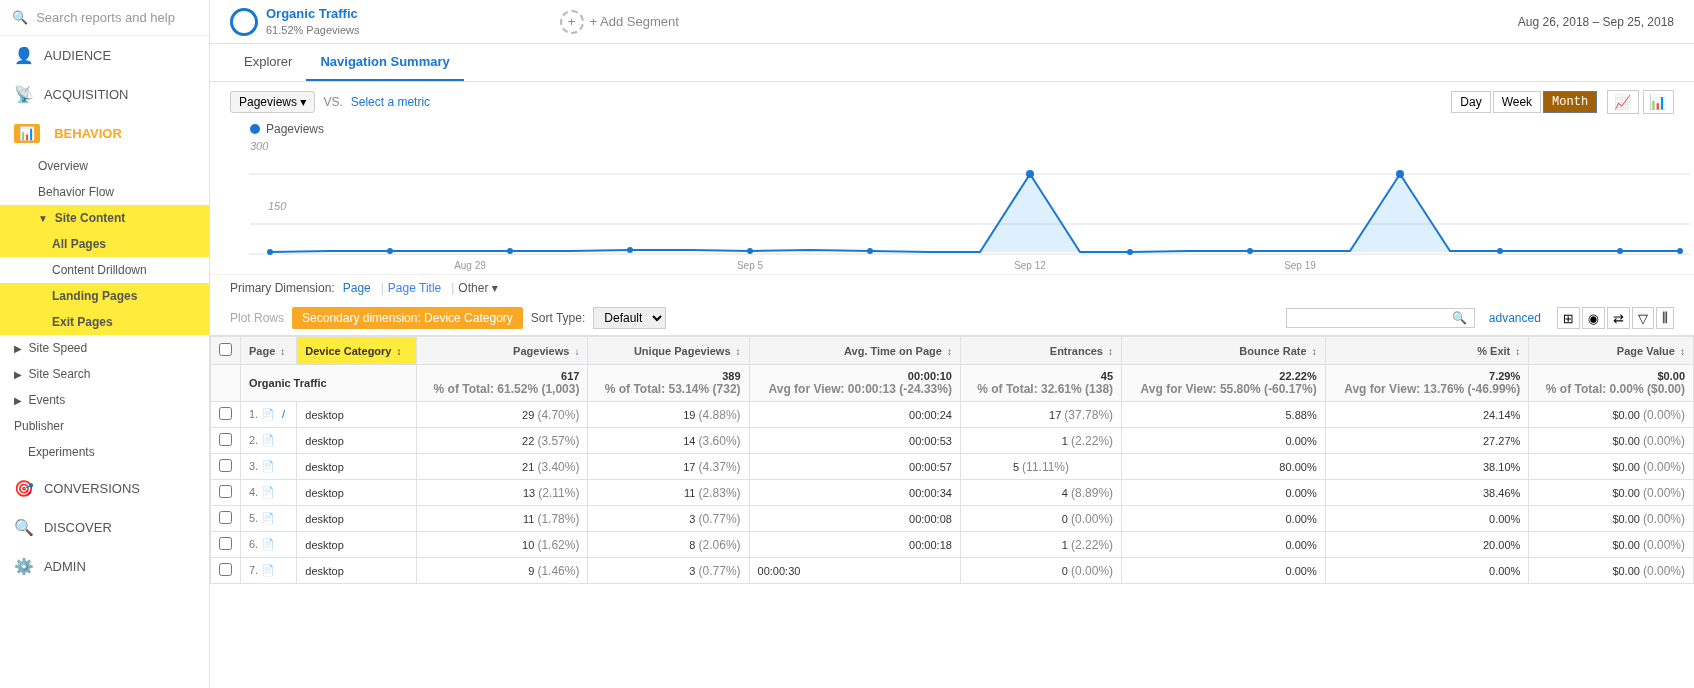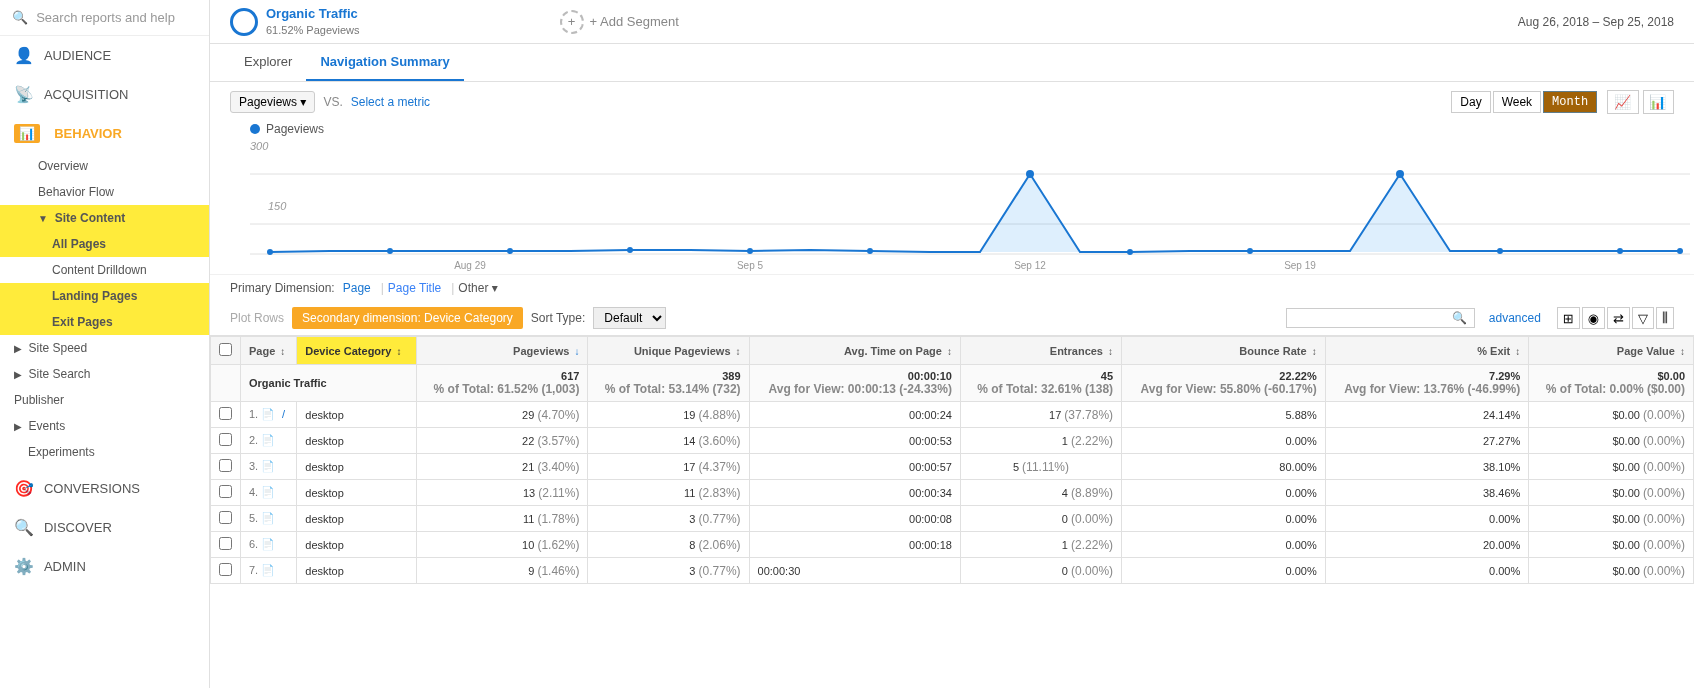--- a/index.html
+++ b/index.html
@@ -296,26 +296,26 @@
   </div>
   <div class="sidebar-sub-item" style="padding-left:14px;">
     <span class="expand-arrow">▶ </span>
     <span>Site Speed</span>
   </div>
   <div class="sidebar-sub-item" style="padding-left:14px;">
     <span class="expand-arrow">▶ </span>
     <span>Site Search</span>
   </div>
   <div class="sidebar-sub-item" style="padding-left:14px;">
-    <span>Publisher</span>
-  </div>
-
-  <div class="sidebar-sub-item" style="padding-left:14px;">
     <span class="expand-arrow">▶ </span>
     <span>Events</span>
+  </div>
+
+  <div class="sidebar-sub-item" style="padding-left:14px;">
+    <span>Publisher</span>
   </div>
   <div class="sidebar-sub-item" style="padding-left:28px;">
     <span>Experiments</span>
   </div>
 
   <div class="sidebar-nav-item" style="margin-top:4px;">
     <span class="nav-icon">🎯</span>
     <span>CONVERSIONS</span>
   </div>
 

